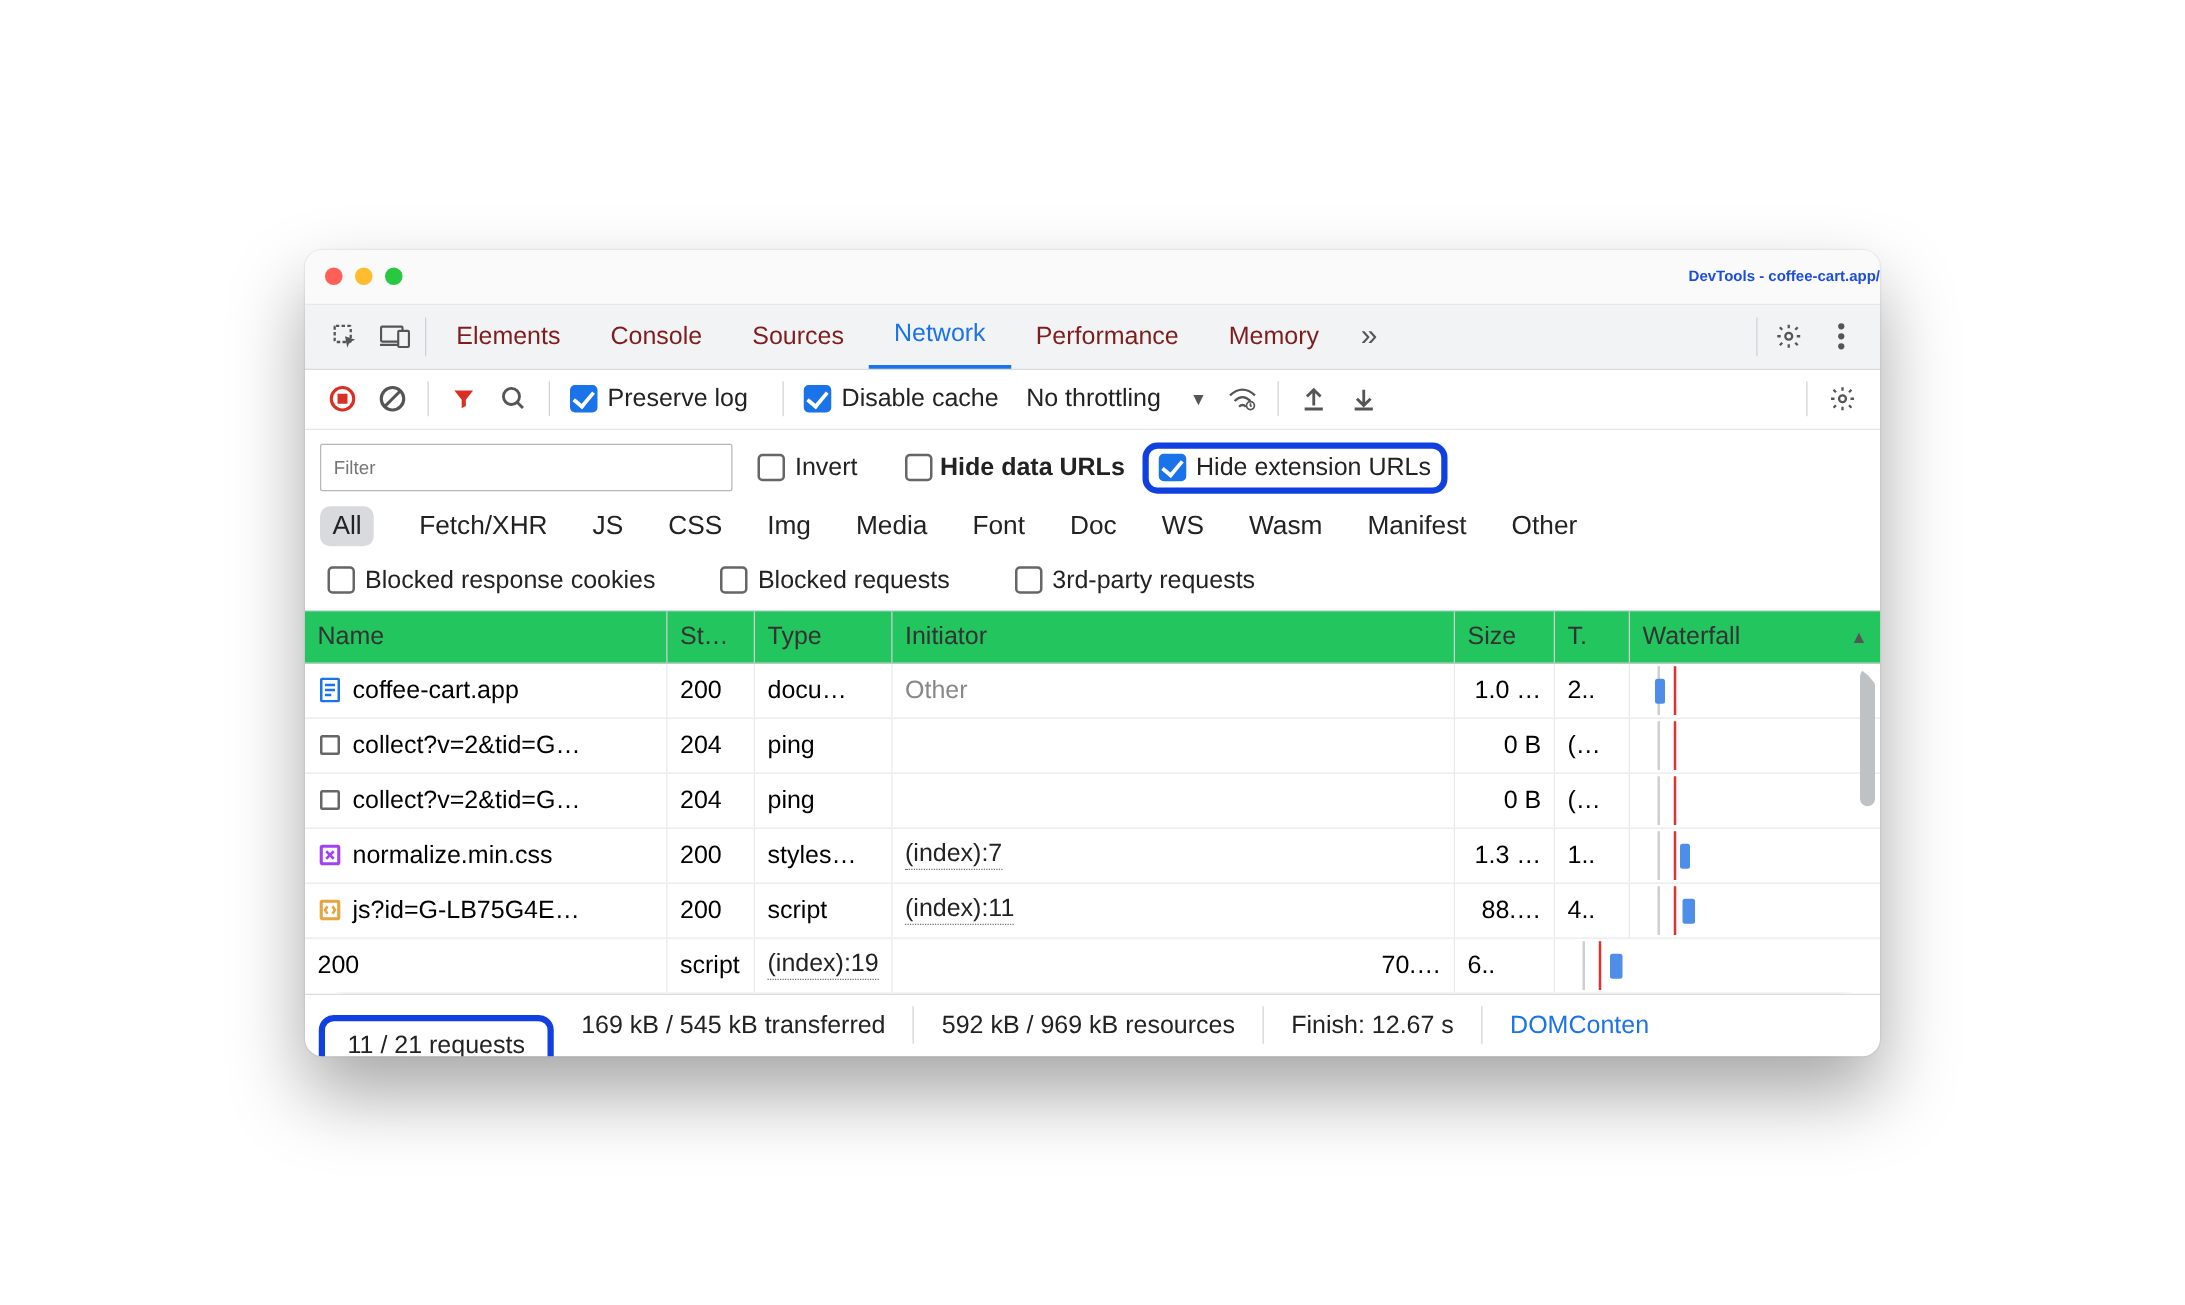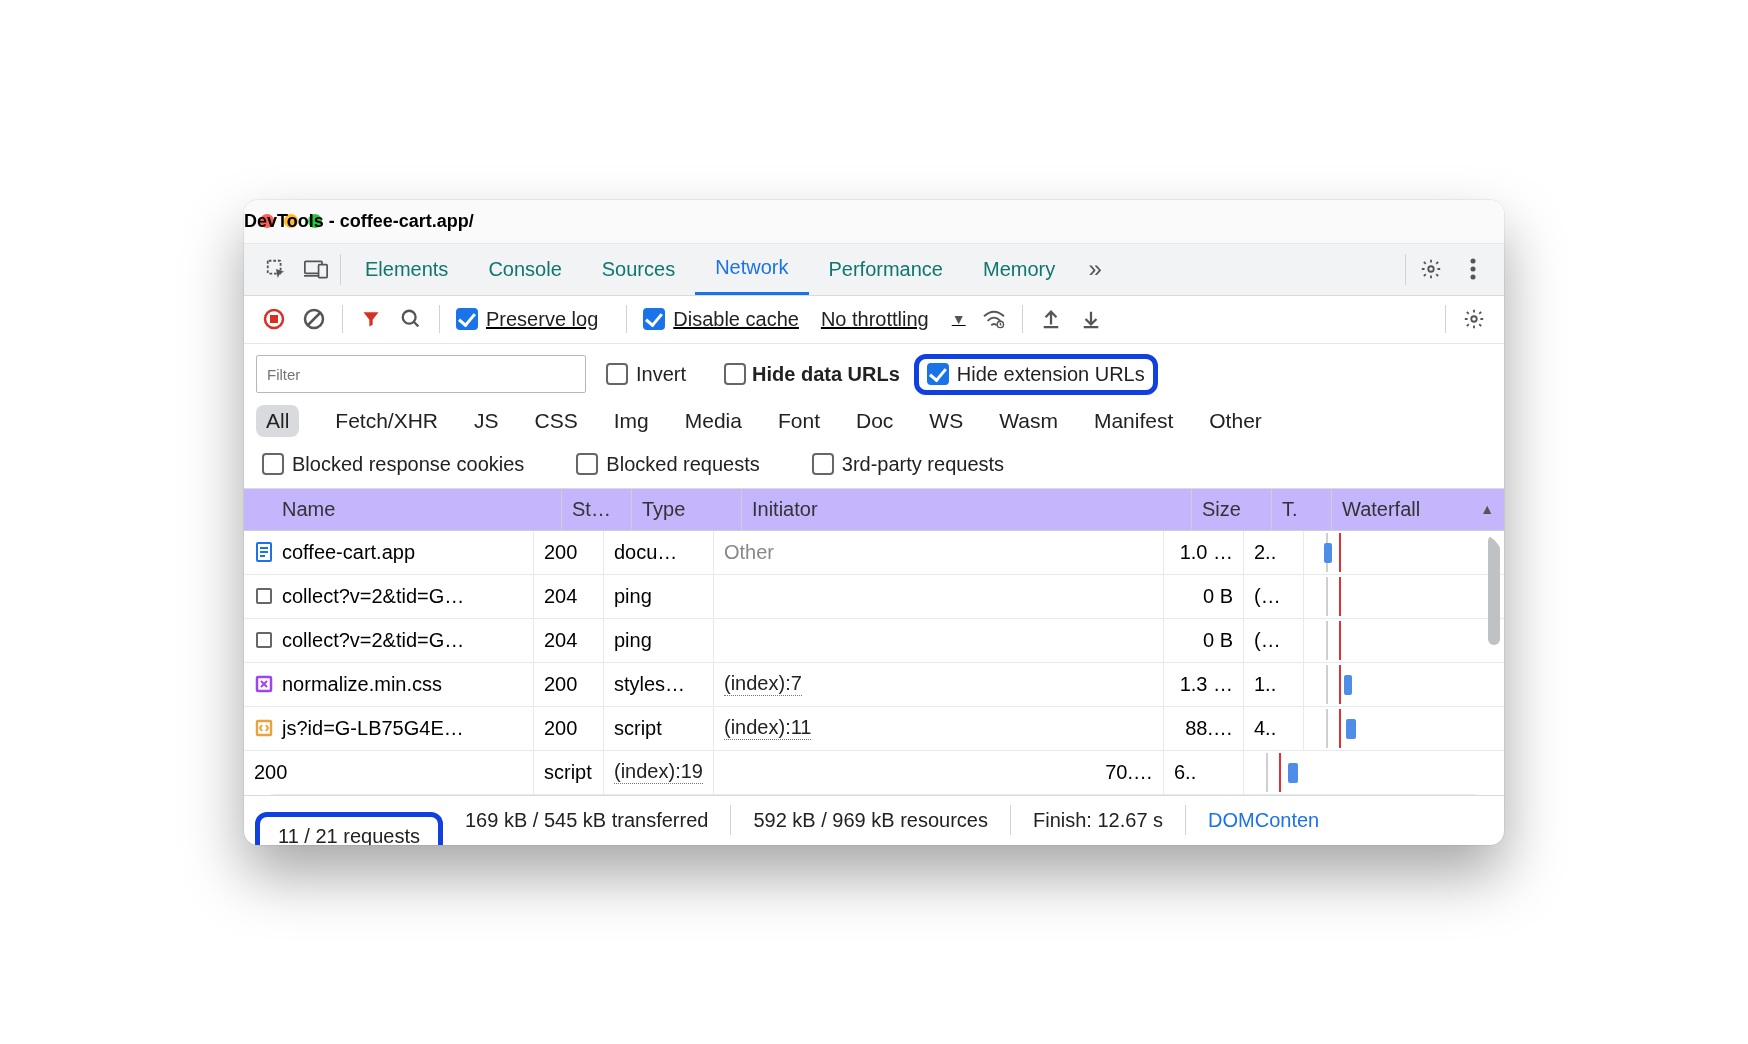--- a/index.html
+++ b/index.html
@@ -26,48 +26,47 @@
     padding: 0 16px;
     position: relative;
     border-bottom: 1px solid #e8e8e8;
   }
   .traffic { display: flex; gap: 10px; }
   .dot { width: 14px; height: 14px; border-radius: 50%; }
   .dot.red { background: #ff5f57; }
   .dot.yellow { background: #febc2e; }
   .dot.green { background: #28c840; }
   .titlebar-title {
-    position: absolute; left: 0; right: 0; text-align: left;
-    font-weight: 600; font-size: 18px; color: #000000;
+    position: absolute; left: 0; right: 0; text-align: right;
+    font-weight: 600; font-size: 12px; color: #1d4ed8;
   }
   
   .tabsbar {
     height: 52px;
     background: #f1f3f4;
     display: flex;
     align-items: stretch;
     border-bottom: 1px solid #d9dcdf;
     padding-left: 12px;
   }
   .tabsbar .ticon { width: 40px; display:flex; align-items:center; justify-content:center; color:#555; }
   .tabsbar .divider { width:1px; background:#cfd3d6; margin: 10px 4px; }
   .tabs { display:flex; align-items:stretch; flex:1; }
-  .tab { padding: 0 20px; display:flex; align-items:center; font-size:20px; color:#0f766e; cursor:pointer; }
+  .tab { padding: 0 20px; display:flex; align-items:center; font-size:20px; color:#7f1d1d; cursor:pointer; }
   .tab.active { color:#1a73e8; border-bottom: 3px solid #1a73e8; }
   .morebtn { width:40px; display:flex; align-items:center; justify-content:center; color:#555; font-size:24px; }
   .right-icons { display:flex; align-items:center; padding-right:10px; }
   .right-icons .ticon { width:42px; font-size:20px; }
   
   .toolbar {
     height: 48px;
     display:flex; align-items:center;
     padding: 0 12px;
     border-bottom: 1px solid #e5e7e9;
     gap: 4px;
-    text-decoration: underline;
   }
   .tbtn { width:36px; height:36px; display:flex; align-items:center; justify-content:center; cursor:pointer; }
   .vdiv { width:1px; height:28px; background:#cfd3d6; margin:0 6px; }
   .check-row { display:flex; align-items:center; gap:8px; font-size:20px; color:#222; margin-left:6px; margin-right:18px; }
   input[type=checkbox].bluecb, .bluecb {
     appearance:none; width:22px; height:22px; border:2px solid #666; border-radius:4px; cursor:pointer; position:relative;
   }
   .bluecb.checked { background:#1a73e8; border-color:#1a73e8; }
   .bluecb.checked::after {
     content:""; position:absolute; left:4px; top:0px;
@@ -101,21 +100,21 @@
     padding: 6px 12px 12px 12px; display:flex; align-items:center; gap:28px; font-size:20px; color:#222;
     border-bottom: 1px solid #d9dcdf;
   }
   
   .table { width:100%; font-size:20px; }
   .thead, .trow {
     display:grid;
     grid-template-columns: 290px 70px 110px 450px 80px 60px 1fr;
     align-items:center;
   }
-  .thead { height:42px; background:#c4b5fd; border-bottom:1px solid #ccd0d3;padding-left:28px; }
+  .thead { height:42px; background:#22c55e; border-bottom:1px solid #ccd0d3; }
   .th { padding:0 10px; border-right:1px solid #ccd0d3; height:100%; display:flex; align-items:center; color:#333; white-space:nowrap; overflow:hidden; text-overflow:ellipsis; cursor:pointer;}
   .th:last-child { border-right:none; justify-content:space-between; }
   .trow { height:44px; border-bottom:1px solid #e7e9eb; }
   .td { padding:0 10px; border-right:1px solid #e7e9eb; height:100%; display:flex; align-items:center; white-space:nowrap; overflow:hidden; text-overflow:ellipsis; }
   .td:last-child { border-right:none; }
   .td.name { gap:8px; }
   .td.size { justify-content:flex-end; }
   .initiator-link { color:#222; border-bottom:1px dotted #777; cursor:pointer; }
   .initiator-muted { color:#888; }
   .fileicon { width:20px; height:20px; flex-shrink:0; display:inline-flex; align-items:center; justify-content:center; }

